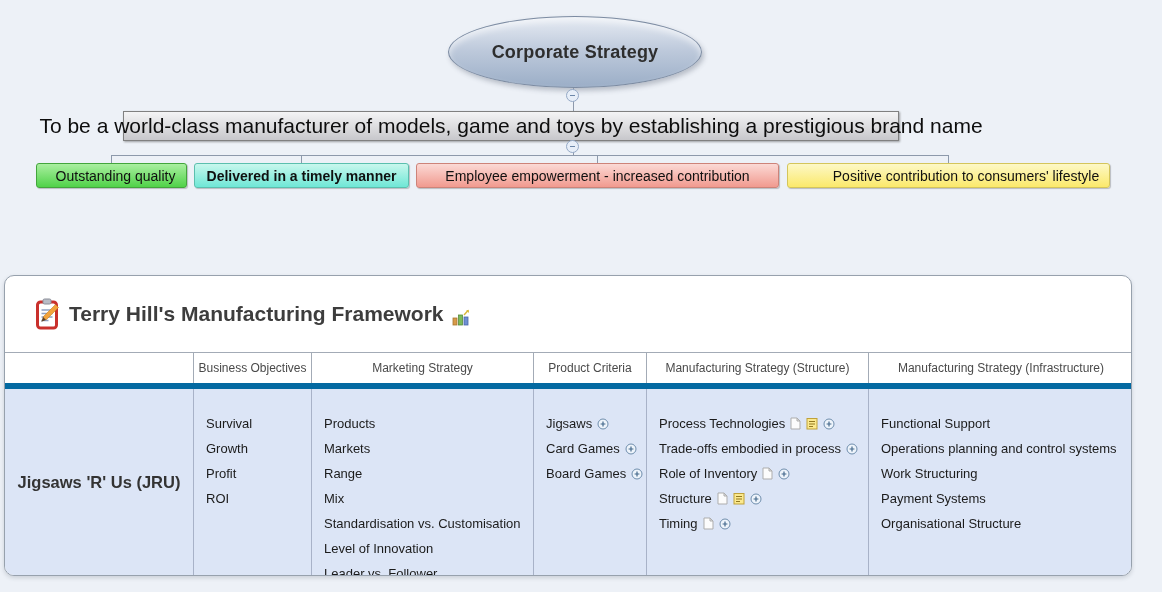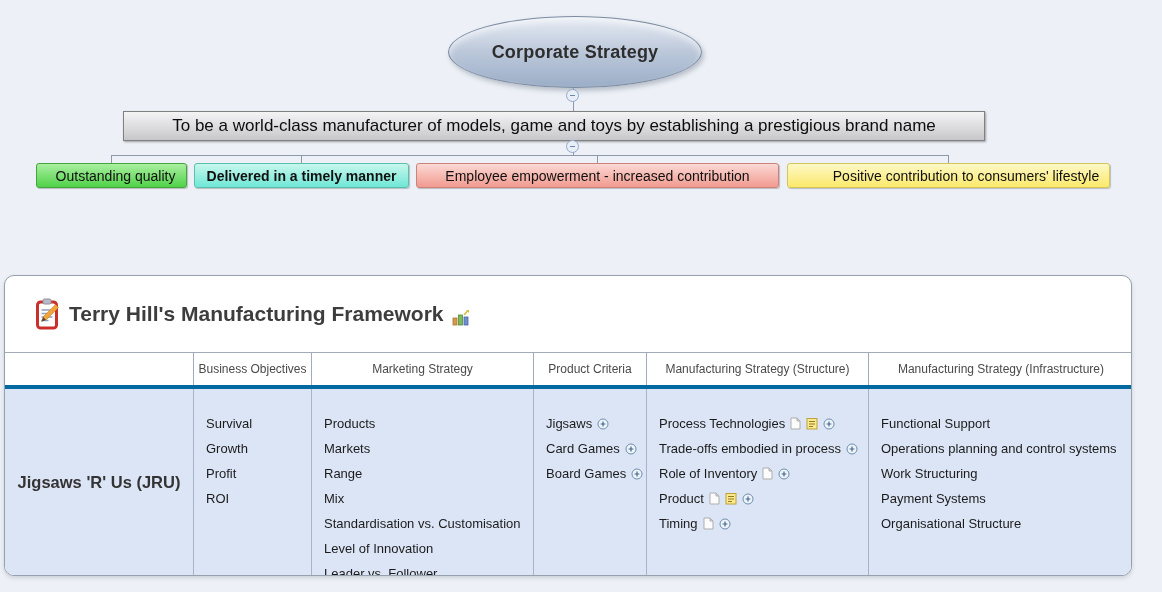--- a/index.html
+++ b/index.html
@@ -17,25 +17,25 @@
     font-size:18px; font-weight:bold; color:#2e2e2e; letter-spacing:.2px;
   }
   .connector{ position:absolute; background:#8d99ab; }
   .collapse-btn{
     position:absolute; width:13px; height:13px; border-radius:50%;
     background:#e7eef8; border:1px solid #95a9c6; z-index:3;
     display:flex; align-items:center; justify-content:center;
   }
   .collapse-btn .minus{ width:5px; height:1px; background:#6d87a9; }
   .vision-box{
-    position:absolute; left:123px; top:111px; width:862px; height:30px;
+    position:absolute; left:123px; top:111px; width:776px; height:30px;
     background:linear-gradient(180deg,#f4f4f5 0%,#dcdcde 55%,#c7c7cb 100%);
     border:1px solid #808080; box-shadow:1px 1px 2px rgba(0,0,0,.35);
     display:flex; align-items:center; justify-content:center;
-    font-size:17px; color:#0d0d0d; white-space:nowrap;
+    font-size:21px; color:#0d0d0d; white-space:nowrap;
   }
   .value-box{
     position:absolute; top:163px; height:25px; border:1px solid #999;
     border-radius:3px; box-shadow:1px 1px 1px rgba(0,0,0,.22);
     display:flex; align-items:center; justify-content:center;
     font-size:14px; color:#101010; white-space:nowrap;
   }
 
   
   .framework{
@@ -44,21 +44,21 @@
     box-shadow:0 2px 4px rgba(50,60,80,.18); overflow:hidden;
   }
   .f-title{
     position:absolute; top:0; left:0; right:0; height:76px;
     display:flex; align-items:center; padding-left:30px;
   }
   .f-title-text{ font-size:21px; font-weight:bold; color:#3d3d3d; margin:0 8px 0 10px; }
   .f-header{
     position:absolute; top:76px; left:0; width:1128px; height:37px;
     display:grid; grid-template-columns:189px 118px 222px 113px 222px 264px;
-    border-top:1px solid #a3abb6; border-bottom:4px solid #0369a1;
+    border-top:1px solid #a3abb6; border-bottom:6px solid #0369a1;
   }
   .f-header .hcell{
     display:flex; align-items:center; justify-content:center;
     font-size:12px; color:#4a4a4a; border-right:1px solid #a3abb6; white-space:nowrap;
   }
   .f-header .hcell:last-child{ border-right:none; }
   .f-row{
     position:absolute; top:113px; left:0; width:1128px; bottom:0;
     display:grid; grid-template-columns:189px 118px 222px 113px 222px 264px;
     background:#dce5f6;
@@ -264,21 +264,21 @@
               </svg>
           </span>
           <span class="mini-icon">
             <svg width="12" height="12" viewBox="0 0 12 12">
                 <circle cx="6" cy="6" r="5" fill="#eef4fb" stroke="#6e8dac"></circle>
                 <path d="M3.6 6h4.8M6 3.6v4.8" stroke="#44688c" stroke-width="1.2"></path>
               </svg>
           </span>
         </div>
         <div class="item">
-          <span>Product</span>
+          <span>Structure</span>
           <span class="mini-icon">
             <svg width="11" height="13" viewBox="0 0 11 13">
                 <path d="M1 1h6l3 3v8H1z" fill="#fcfcfc" stroke="#adadad"></path>
                 <path d="M7 1v3h3z" fill="#e2e2e2" stroke="#adadad"></path>
               </svg>
           </span>
           <span class="mini-icon">
             <svg width="12" height="13" viewBox="0 0 12 13">
                 <rect x="1" y="1.5" width="10" height="10.5" fill="#fbe98e" stroke="#bfa139"></rect>
                 <path d="M3 4.5h6M3 7h6M3 9.5h4" stroke="#93791f" stroke-width="1"></path>

